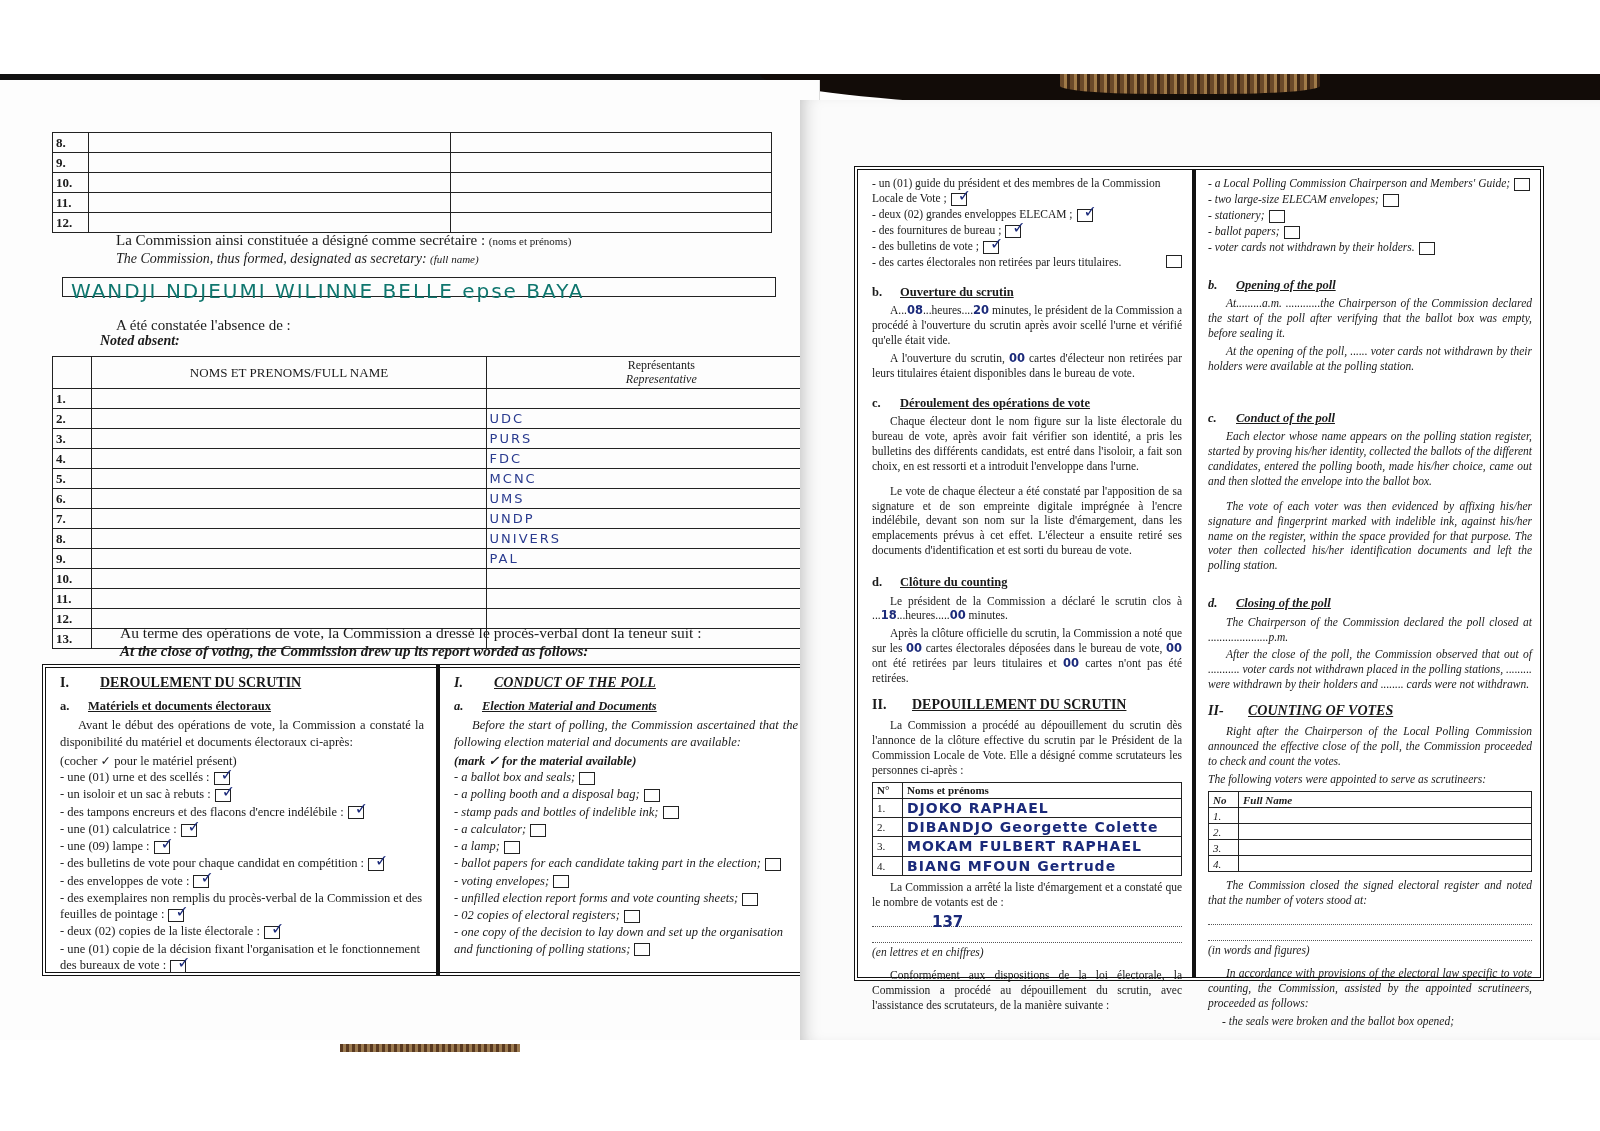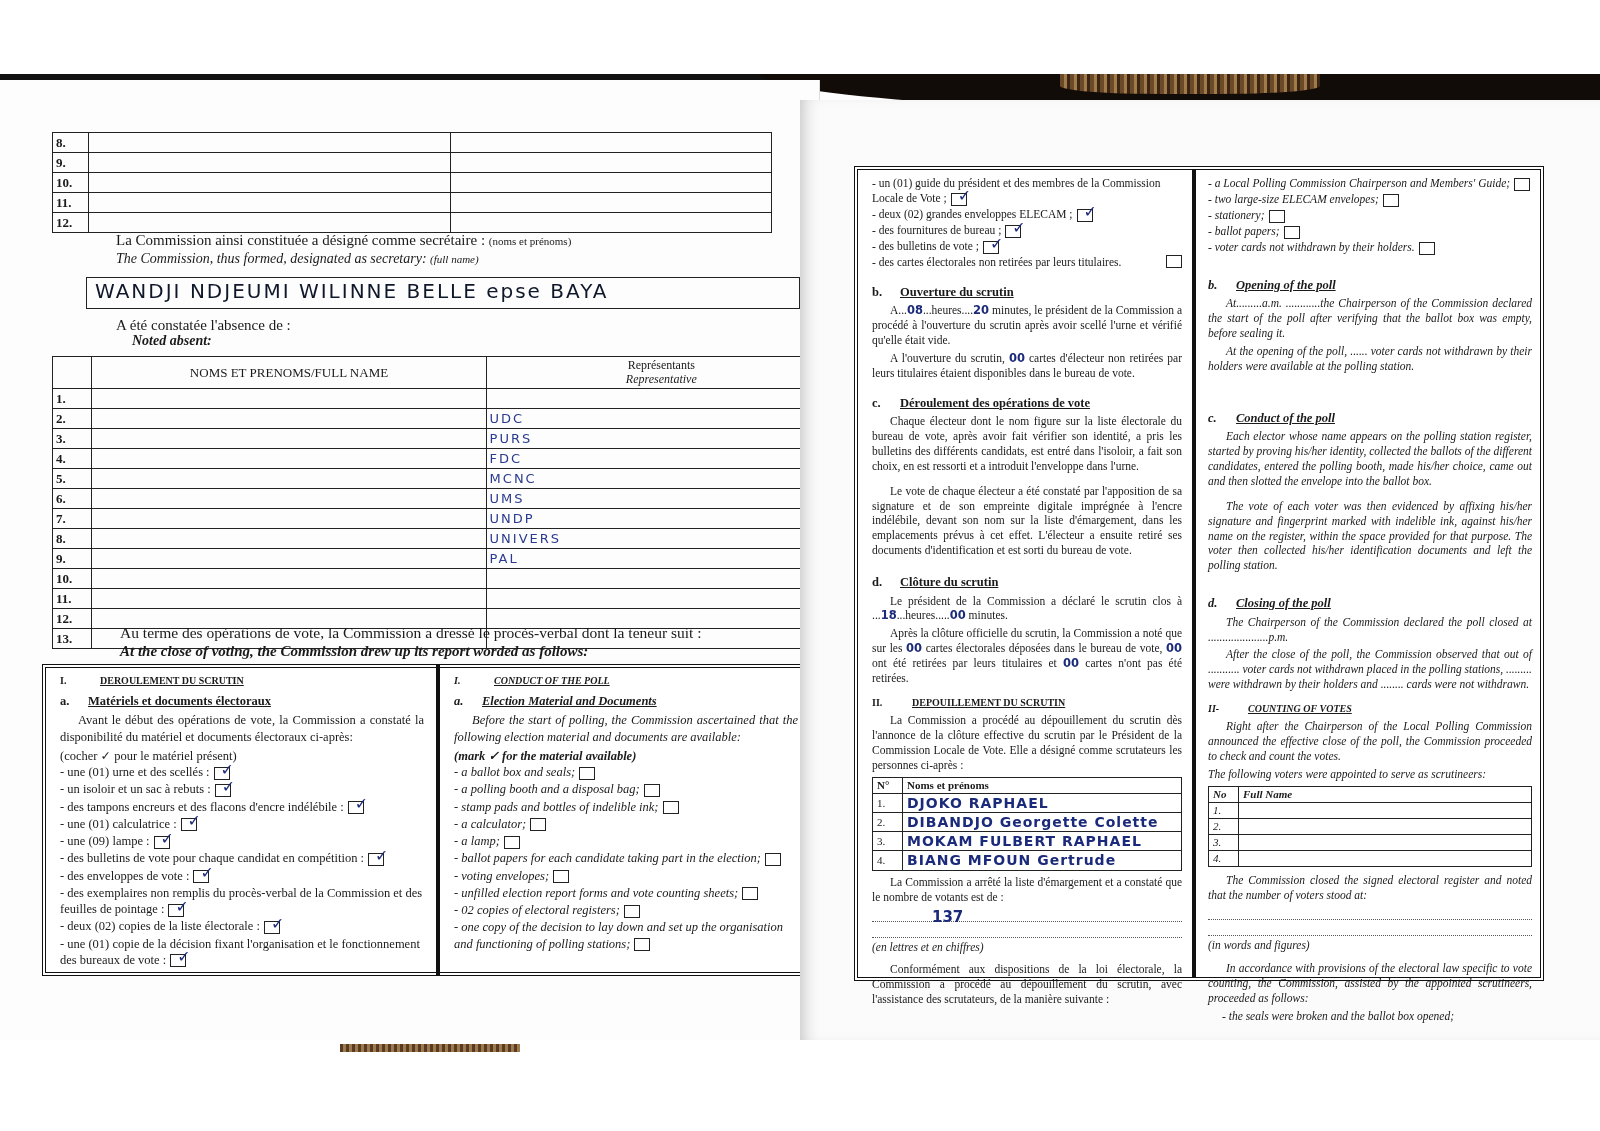--- a/index.html
+++ b/index.html
@@ -35,29 +35,29 @@
   .num { width: 36px; font-weight: bold; font-family: "Liberation Serif", serif; }
   .cell-name { width: 360px; }
   .cell-rep { width: 320px; font-family: "DejaVu Sans", sans-serif; color: #2a3b8f; font-size: 15px; padding-left: 40px; letter-spacing: 2px; }
 
   .txt { position: absolute; font-family: "Liberation Serif", serif; }
   .txt-fr { font-size: 15px; }
   .txt-en { font-size: 14px; font-style: italic; }
   .small { font-size: 11px; }
 
   .secretary-box {
-    position: absolute; left: 62px; top: 277px; width: 714px; height: 32px; border: 1.5px solid #222;
-    font-family: "DejaVu Sans", sans-serif; font-size: 20px; color: #0f172a; letter-spacing: 2px; padding-left: 8px; line-height: 26px; margin-left: 24px;
+    position: absolute; left: 62px; top: 277px; width: 714px; height: 20px; border: 1.5px solid #222;
+    font-family: "DejaVu Sans", sans-serif; font-size: 20px; color: #0f766e; letter-spacing: 2px; padding-left: 8px; line-height: 26px;
   }
 
   .framed {
     position: absolute; border: 4px double #111; background: #fff;
   }
   .section { position: absolute; padding: 6px 10px; font-family: "Liberation Serif", serif; font-size: 12.5px; line-height: 1.3; }
-  .section h2 { font-size: 10px; text-decoration: underline; font-weight: bold; margin-bottom: 4px; }
+  .section h2 { font-size: 14px; text-decoration: underline; font-weight: bold; margin-bottom: 4px; }
   .section h2 .roman { text-decoration: none; display: inline-block; width: 40px; }
   .section h3 { font-size: 12.5px; text-decoration: underline; font-weight: bold; margin: 6px 0 3px 0; }
   .section h3 .letter { text-decoration: none; display: inline-block; width: 28px; }
   .section p { text-align: justify; text-indent: 18px; margin-bottom: 3px; }
   .section ul { list-style: none; }
   .section li { margin-bottom: 1px; }
   .en { font-style: italic; }
   .box { display: inline-block; width: 16px; height: 13px; border: 1.5px solid #222; vertical-align: middle; margin-left: 4px; position: relative; }
   .box.checked::after { content: "✓"; position: absolute; left: 6px; top: -8px; color: #1b2a7a; font-size: 16px; }
   .center { }
@@ -113,21 +113,21 @@
   <span>La Commission ainsi constituée a désigné comme secrétaire :</span>
   <span class="small">(noms et prénoms)</span>
 </div>
 <div class="txt txt-en" style="left:116px;top:251px;">
   <span>The Commission, thus formed, designated as secretary:</span>
   <span class="small">(full name)</span>
 </div>
 <div class="secretary-box">WANDJI NDJEUMI WILINNE BELLE epse BAYA</div>
 
 <div class="txt txt-fr" style="left:116px;top:317px;">A été constatée l'absence de :</div>
-<div class="txt txt-en" style="left:132px;top:333px;font-weight:bold;">Noted absent:</div>
+<div class="txt txt-en" style="left:100px;top:333px;font-weight:bold;">Noted absent:</div>
 
 <table class="grid" style="left:52px;top:356px;width:785px;">
   <thead>
     <tr>
       <th class="num" style="height:32px;"></th>
       <th class="cell-name" style="font-weight:normal;font-family:'Liberation Serif',serif;">NOMS ET PRENOMS/FULL NAME</th>
       <th style="font-weight:normal;font-family:'Liberation Serif',serif;font-size:12px;line-height:1.1;">
         <div>Représentants</div>
         <div style="font-style:italic;">Representative</div>
       </th>
@@ -266,21 +266,21 @@
     <span>minutes, le président de la Commission a procédé à l'ouverture du scrutin après avoir scellé l'urne et vérifié qu'elle était vide.</span>
   </p>
   <p>
     <span>A l'ouverture du scrutin,</span>
     <span class="hand">00</span>
     <span>cartes d'électeur non retirées par leurs titulaires étaient disponibles dans le bureau de vote.</span>
   </p>
   <h3 style="margin-top:14px;"><span class="letter">c.</span><span>Déroulement des opérations de vote</span></h3>
   <p>Chaque électeur dont le nom figure sur la liste électorale du bureau de vote, après avoir fait vérifier son identité, a pris les bulletins des différents candidats, est entré dans l'isoloir, a fait son choix, en est ressorti et a introduit l'enveloppe dans l'urne.</p>
   <p style="margin-top:10px;">Le vote de chaque électeur a été constaté par l'apposition de sa signature et de son empreinte digitale imprégnée à l'encre indélébile, devant son nom sur la liste d'émargement, dans les emplacements prévus à cet effet. L'électeur a ensuite retiré ses documents d'identification et est sorti du bureau de vote.</p>
-  <h3 style="margin-top:16px;"><span class="letter">d.</span><span>Clôture du scrutin</span></h3>
+  <h3 style="margin-top:16px;"><span class="letter">d.</span><span>Clôture du counting</span></h3>
   <p>
     <span>Le président de la Commission a déclaré le scrutin clos à ...</span><span class="hand">18</span><span>...heures.....</span><span class="hand">00</span>
     <span>minutes.</span>
   </p>
   <p>
     <span>Après la clôture officielle du scrutin, la Commission a noté que sur les</span>
     <span class="hand">00</span>
     <span>cartes électorales déposées dans le bureau de vote,</span>
     <span class="hand">00</span>
     <span>ont été retirées par leurs titulaires et</span>

